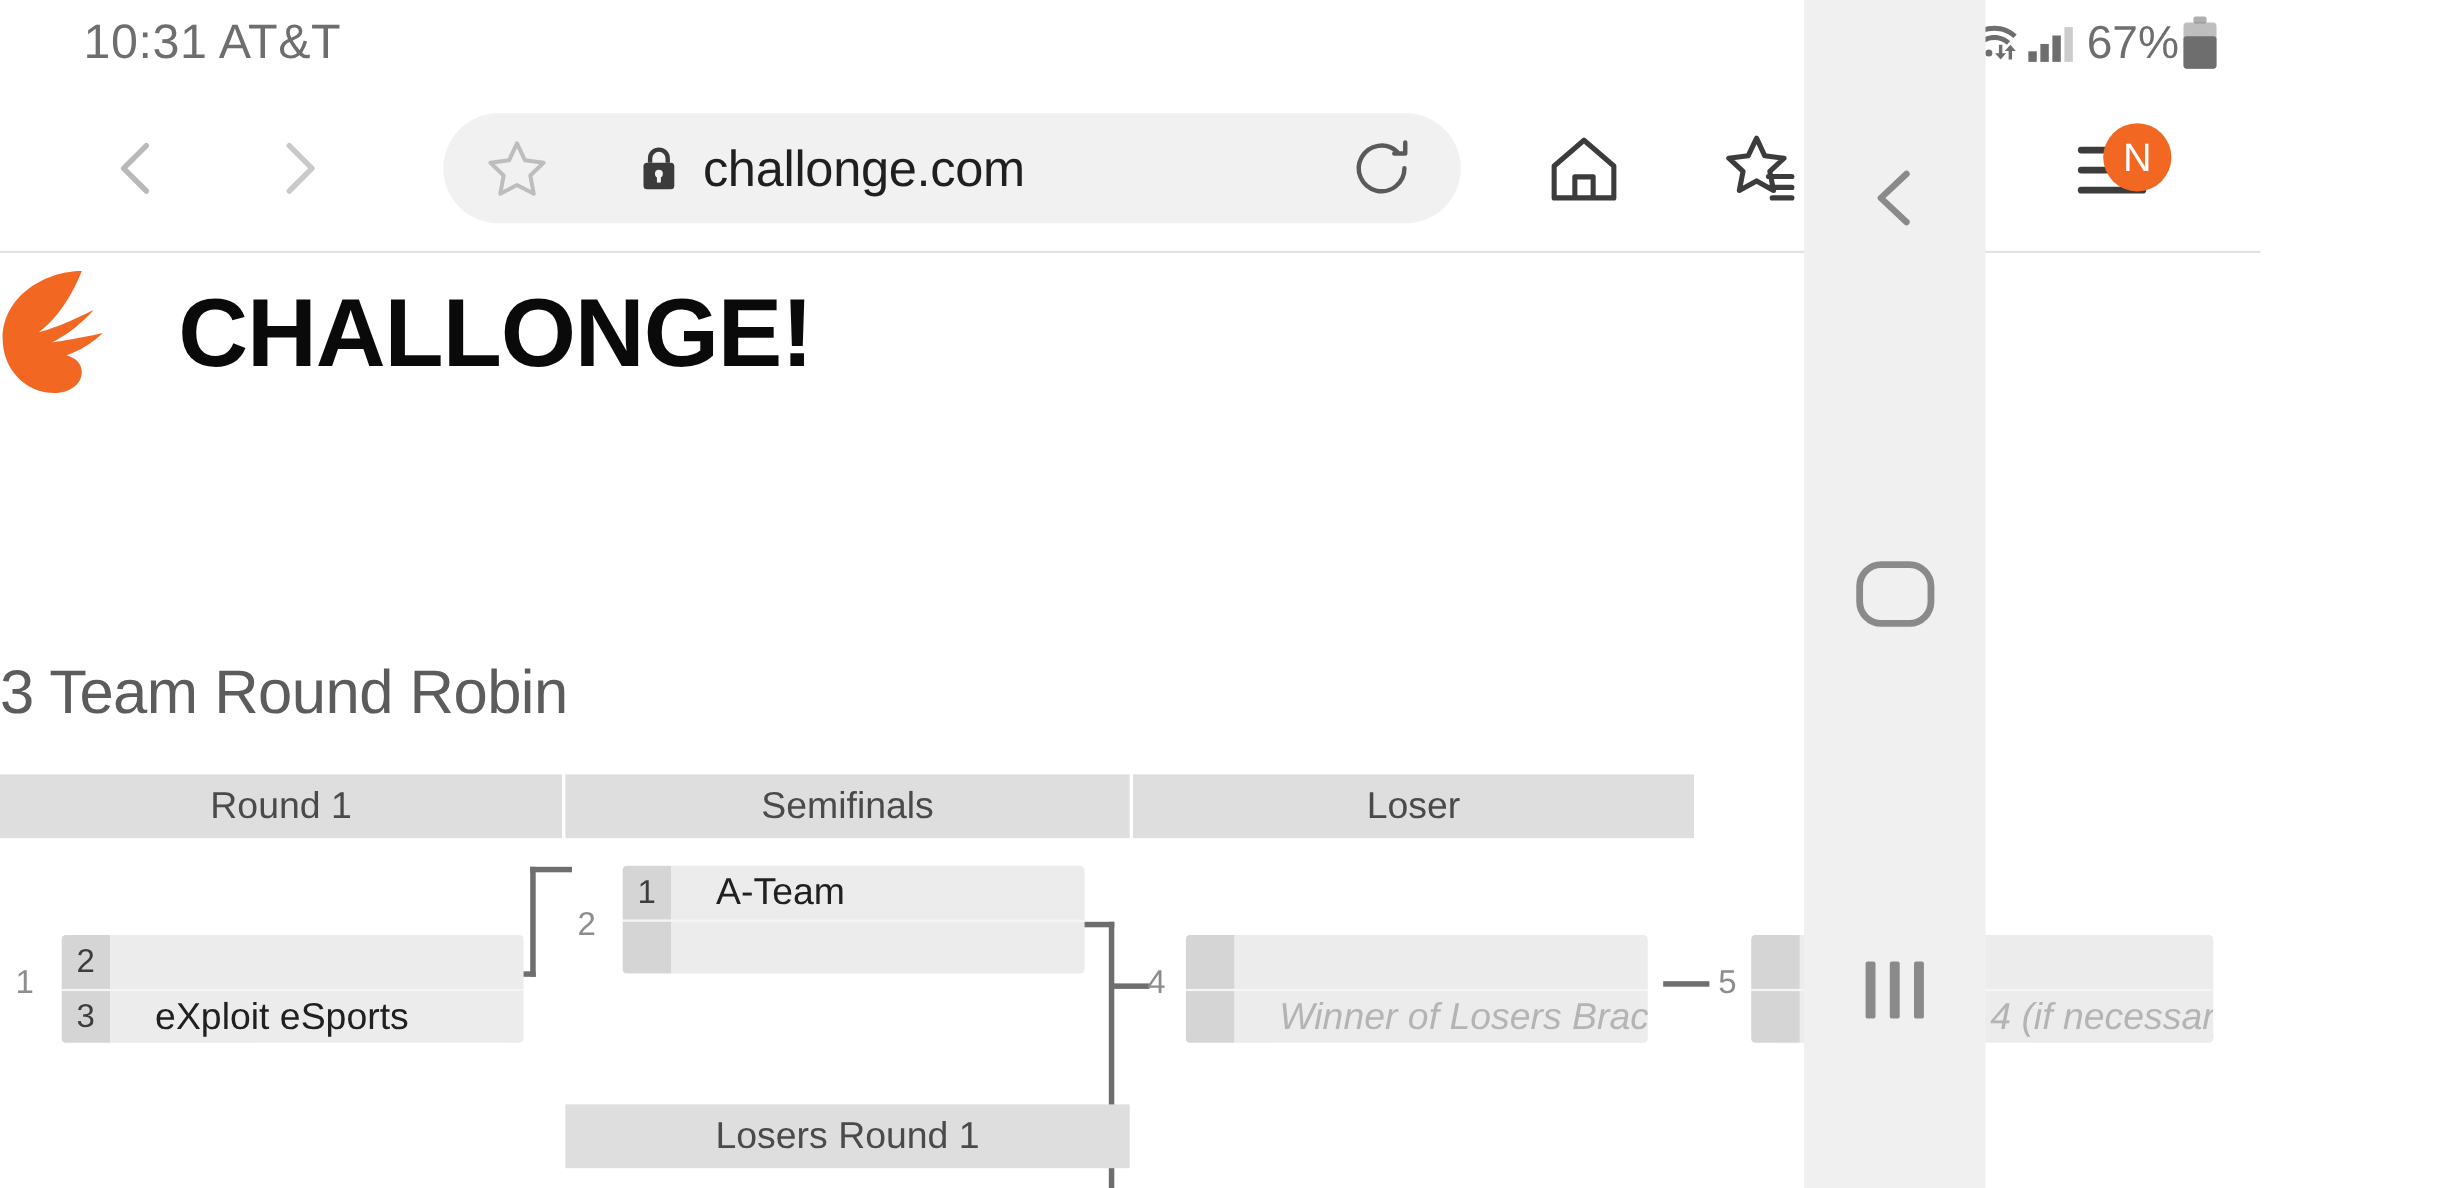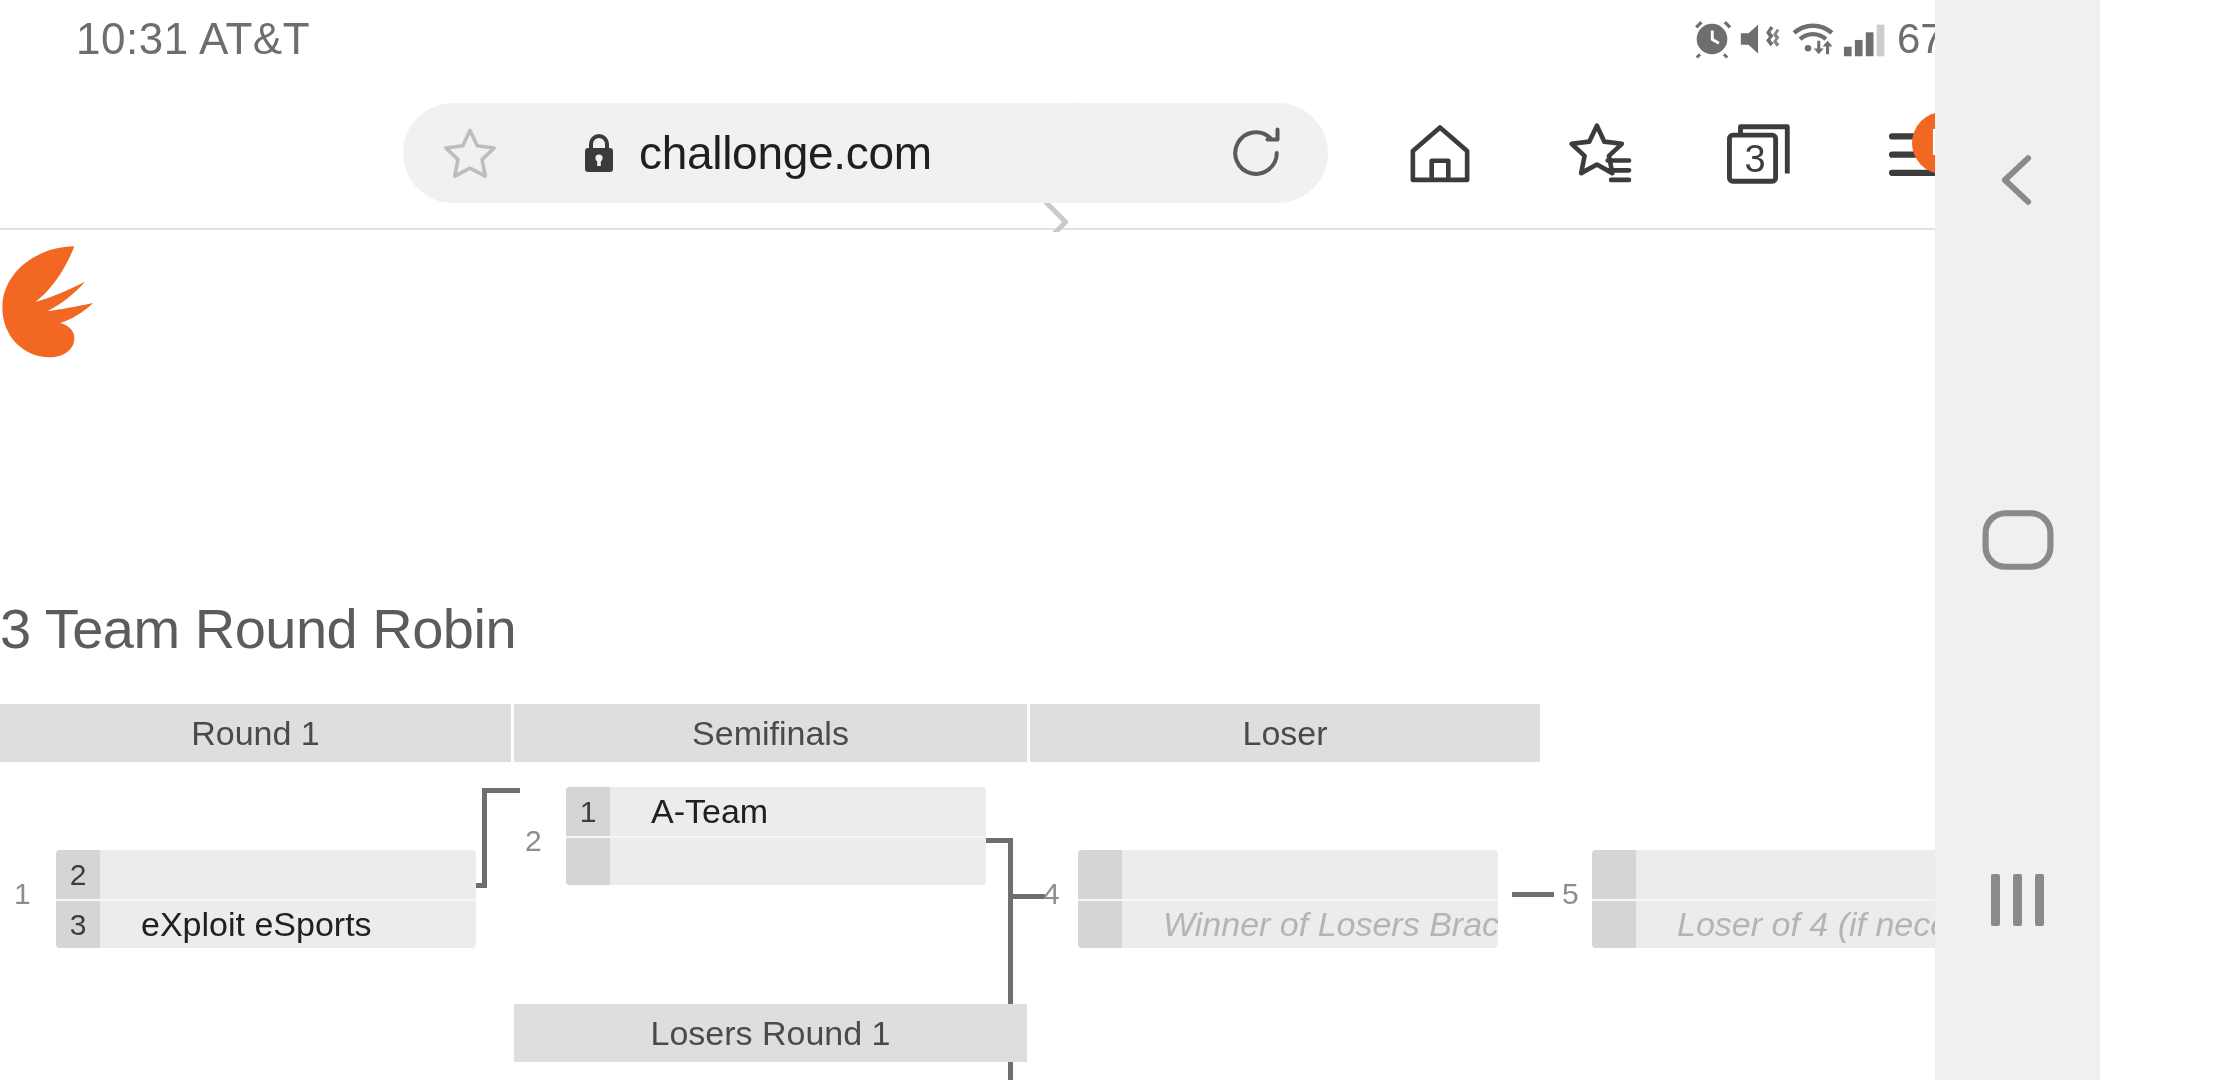--- a/index.html
+++ b/index.html
@@ -2,21 +2,21 @@
 <html><head>
 <meta charset="utf-8">
 <style>
   * { box-sizing: border-box; margin: 0; padding: 0; }
   html, body {
     width: 2220px; height: 1080px;
     background: #ffffff;
     font-family: "Liberation Sans", sans-serif;
     overflow: hidden;
   }
-  #screen { position: relative; width: 2100px; height: 1080px; background: #ffffff; }
+  #screen { position: relative; width: 1805px; height: 1080px; background: #ffffff; }
 
   
   .statusbar {
     position: absolute; left: 0; top: 0; width: 2055px; height: 78px;
     background: #ffffff;
   }
   .sb-left {
     position: absolute; left: 76px; top: 50%; transform: translateY(-50%);
     font-size: 44px; color: #6e6e6e; letter-spacing: 0.5px; white-space: nowrap;
   }
@@ -24,21 +24,21 @@
     position: absolute; right: 38px; top: 50%; transform: translateY(-50%);
     display: flex; align-items: center; 
   }
   .sb-icon { display: flex; align-items: center; color: #6e6e6e; }
   .sb-batt-pct { font-size: 42px; color: #6e6e6e; margin-left: 6px; margin-right: 2px; }
 
   
   .browserbar {
     position: absolute; left: 0; top: 78px; width: 2055px; height: 152px;
     background: #ffffff; border-bottom: 2px solid #e2e2e2;
-    display: flex; align-items: center; flex-direction: column;
+    display: flex; align-items: center;
   }
   .nav-btn {
     width: 96px; height: 96px; display: flex; align-items: center; justify-content: center;
     flex: none;
   }
   .nav-btn.back { margin-left: 76px; }
   .nav-btn.fwd { margin-left: 52px; }
 
   .urlbar {
     position: absolute; left: 403px; top: 50%; transform: translateY(-50%);
@@ -261,20 +261,21 @@
       </div>
     </div>
   </div>
 
   <div class="webpage">
 
     <div class="logo-row">
       <svg class="logo-mark" viewBox="0 0 100 100">
         <path d="M63 2C34 2 2 22 2 54c0 24 18 42 40 42 12 0 21-7 21-16 0-7-5-11-12-13 16-5 28-17 28-17S56 55 40 57c20-10 32-25 32-25S47 45 30 49C52 33 63 2 63 2z" fill="#f26722"></path>
       </svg>
+      <div class="logo-word">CHALLONGE!</div>
     </div>
 
     <div class="page-title">3 Team Round Robin</div>
 
     <div class="bracket">
 
       <div class="round-head" style="left:0; top:472px; width:511px;">
         <span>Round 1</span>
       </div>
       <div class="round-head" style="left:514px; top:472px; width:513px;">

